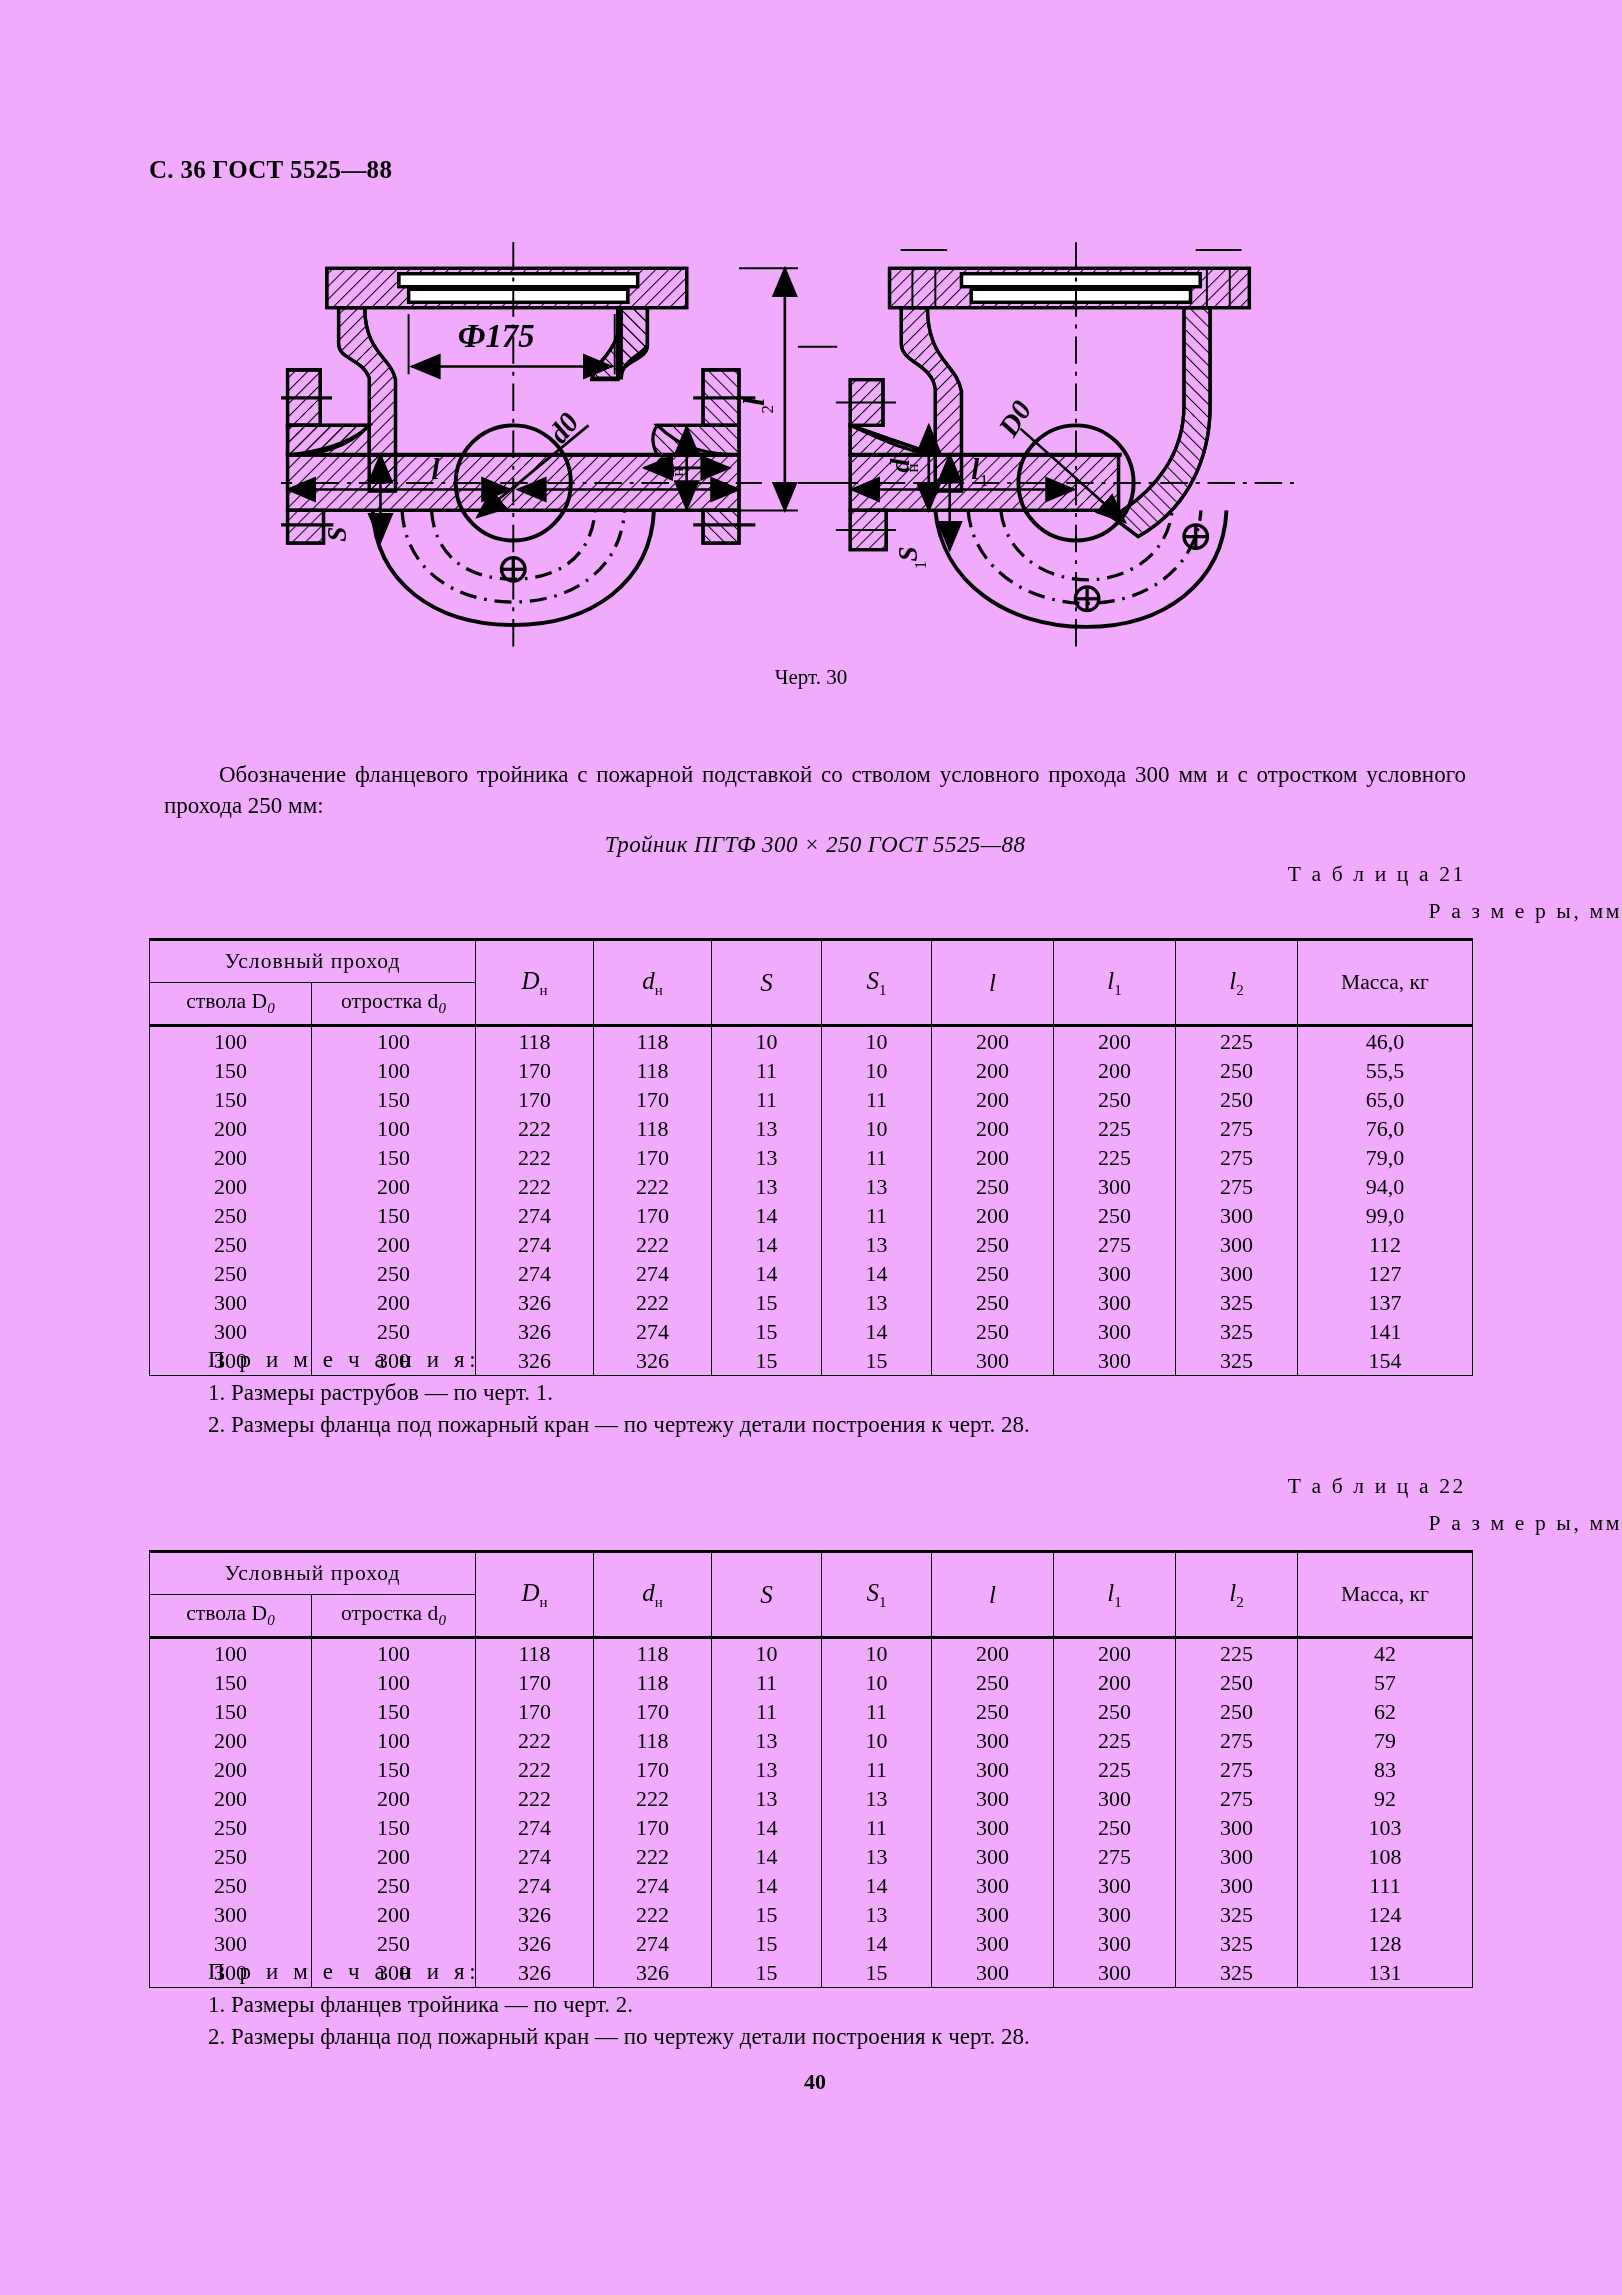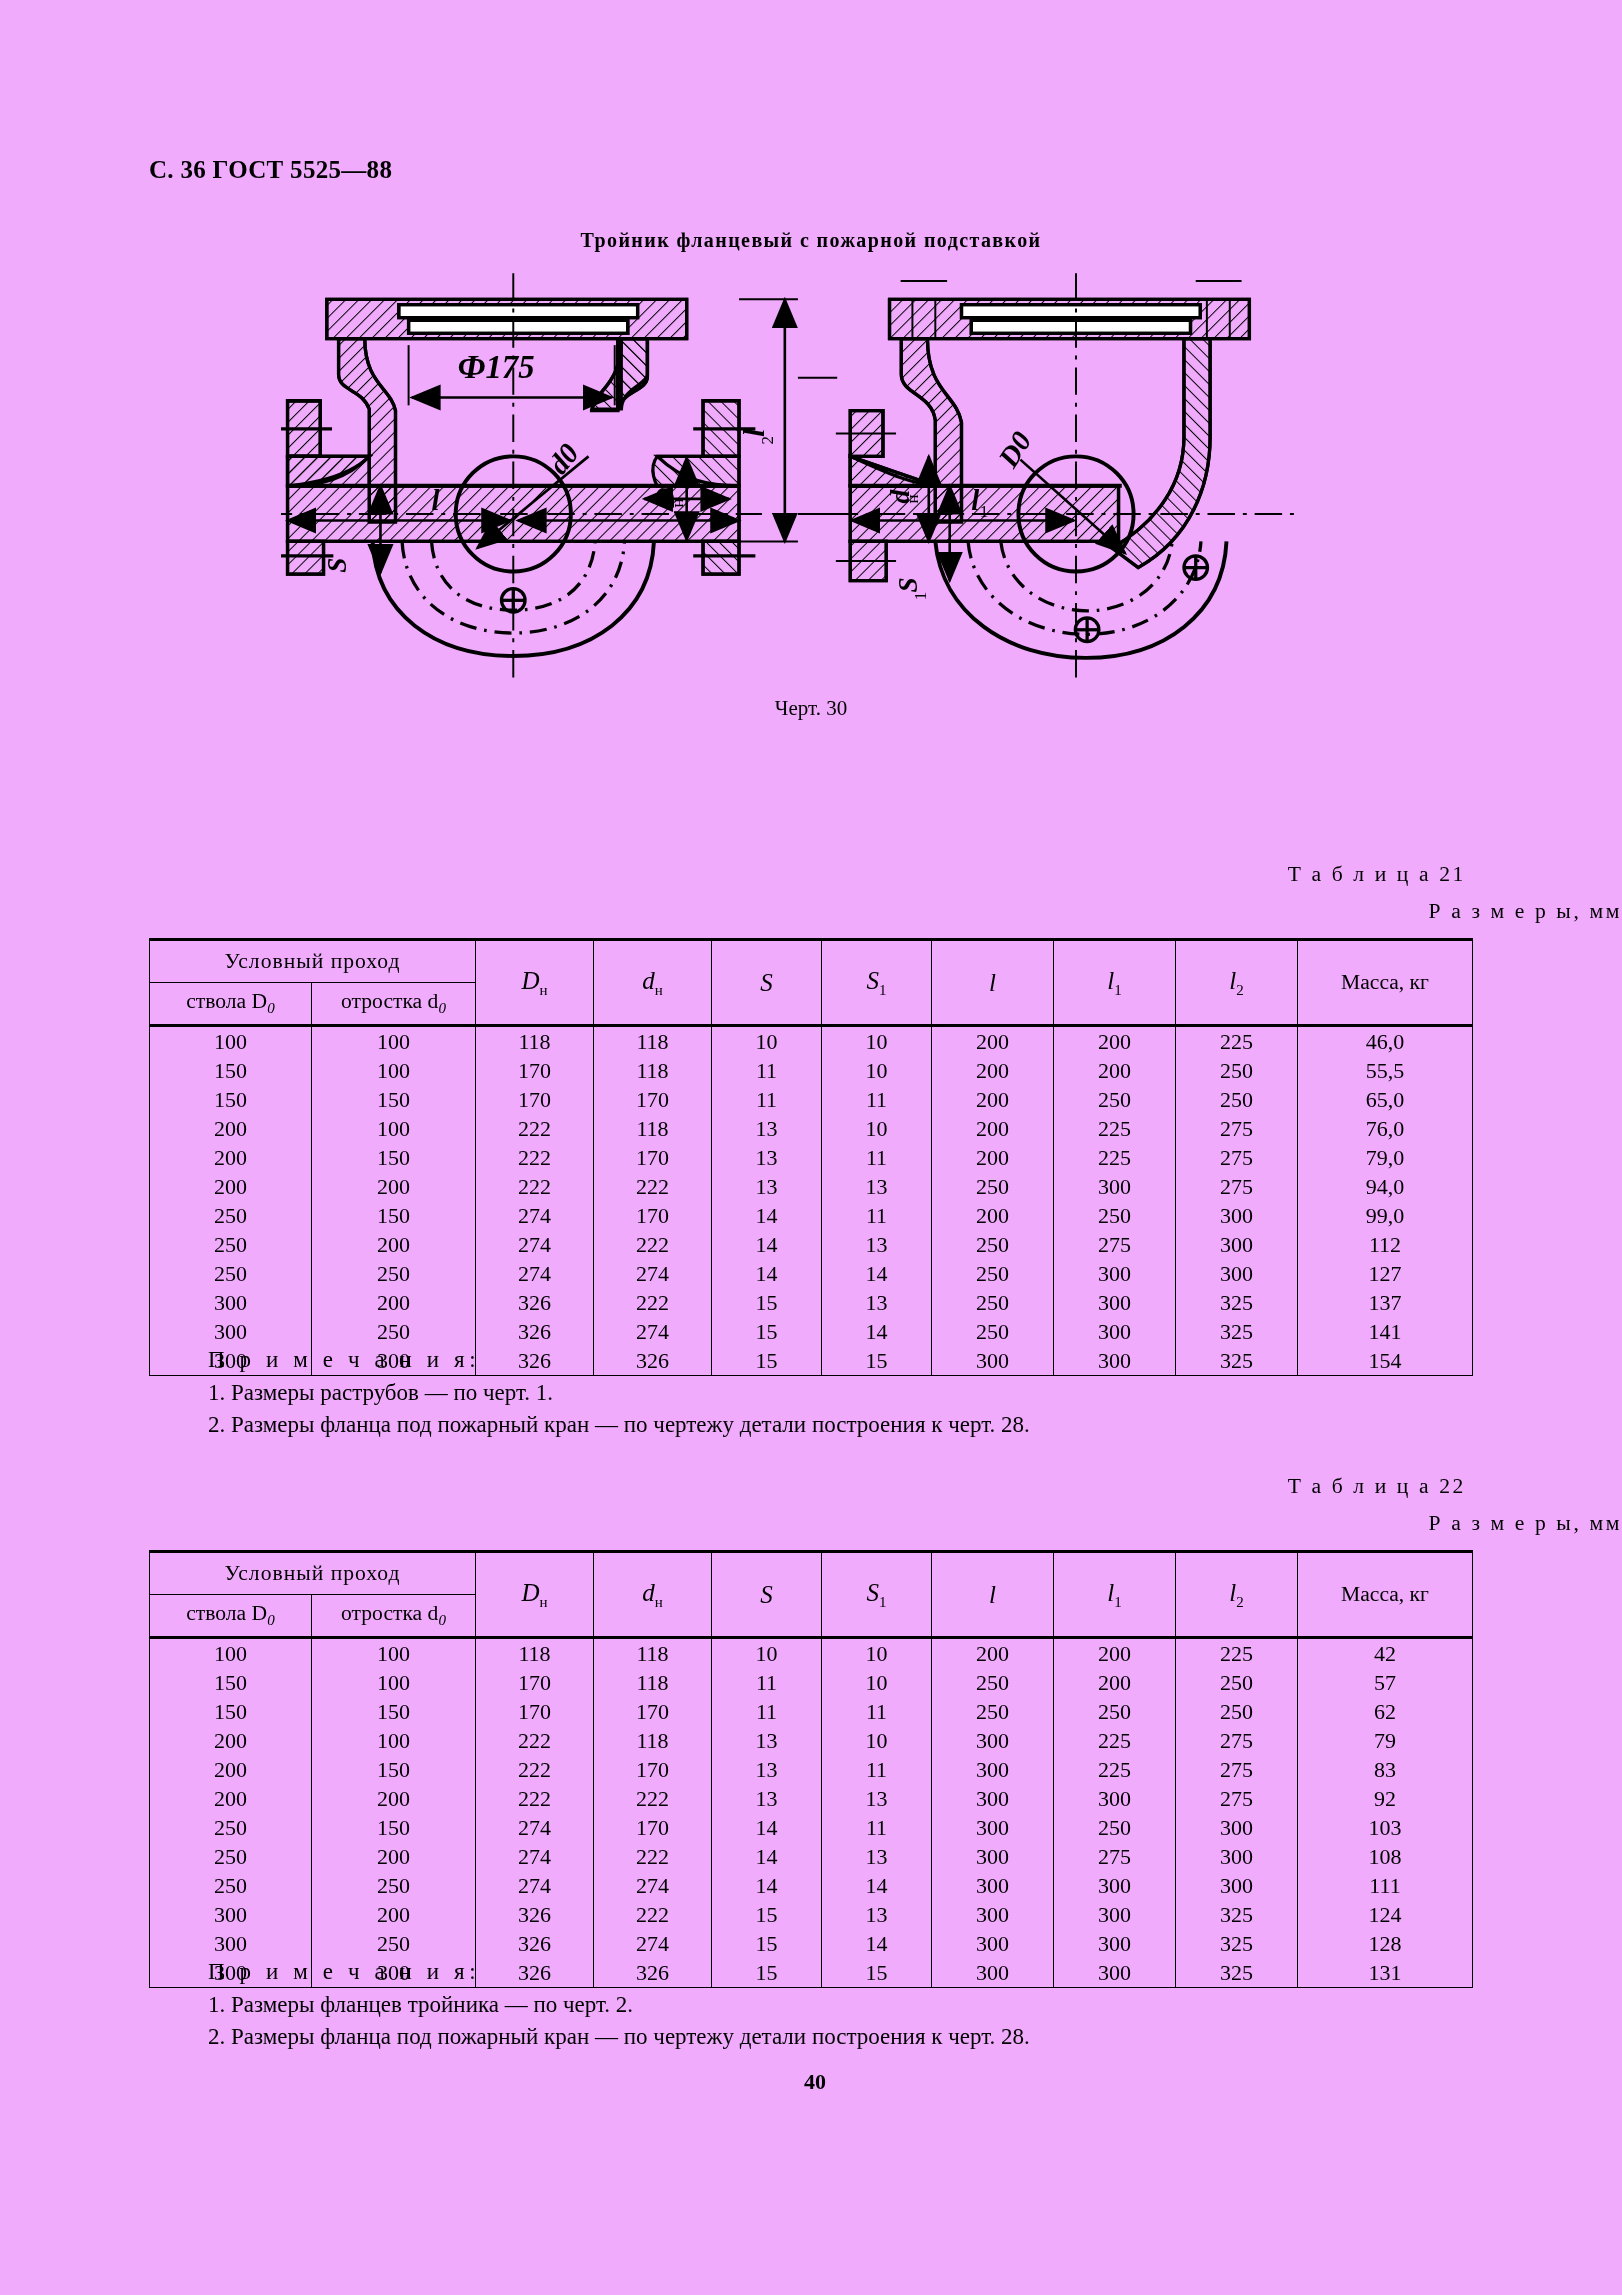--- a/index.html
+++ b/index.html
@@ -145,21 +145,20 @@
   }
 </style>
 </head>
 <body>
 
 <div class="page">
 
   <div class="page-header">С. 36 ГОСТ 5525—88</div>
 
   <div class="figure-block">
-    <div class="figure-title">Тройник фланцевый с пожарной подставкой</div>
 
     <div class="figure-canvas">
       <svg viewBox="0 0 1620 660" width="1060" height="432">
         <defs>
           <pattern id="hatchR" width="14" height="14" patternUnits="userSpaceOnUse" patternTransform="rotate(45)">
             <line x1="0" y1="0" x2="0" y2="14" stroke="#000" stroke-width="3"></line>
           </pattern>
           <pattern id="hatchL" width="14" height="14" patternUnits="userSpaceOnUse" patternTransform="rotate(-45)">
             <line x1="0" y1="0" x2="0" y2="14" stroke="#000" stroke-width="3"></line>
           </pattern>
@@ -330,20 +329,24 @@
           <text x="1068" y="392" font-size="26">1</text>
           <text x="972" y="508" font-size="42" font-style="italic" font-weight="bold" transform="rotate(-90 972 508)">S</text>
           <text x="986" y="520" font-size="26" transform="rotate(-90 986 520)">1</text>
         </g>
       </svg>
     </div>
 
     <div class="figure-caption">Черт. 30</div>
   </div>
 
+  <div class="body-text" style="top:760px;">
+    <div class="indent">Обозначение фланцевого тройника с пожарной подставкой со стволом условного прохода 300 мм и с отростком условного прохода 250 мм:</div>
+    <div class="designation">Тройник ПГТФ 300 × 250 ГОСТ 5525—88</div>
+  </div>
 
   <div class="table-block" style="top:862px;">
     <div class="table-number" style="top:0;margin-left:32px;">Т а б л и ц а  21</div>
     <div class="table-subtitle" style="margin-top:37px;">Р а з м е р ы,  мм</div>
 
     <table class="dims" style="margin-top:14.4px;">
       <colgroup>
         <col style="width:162px">
           <col style="width:164px">
         <col style="width:118px">

